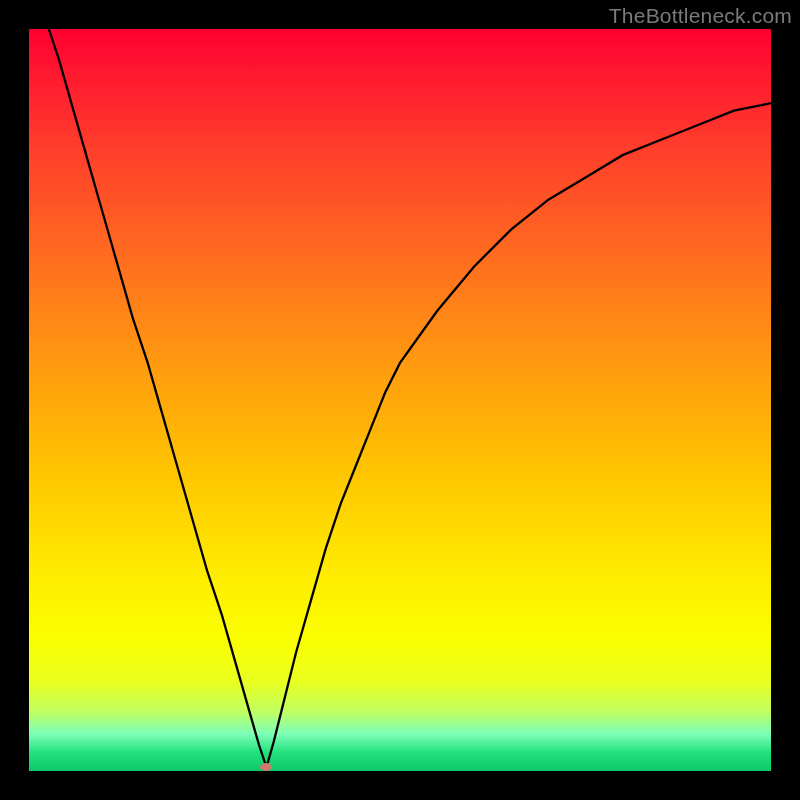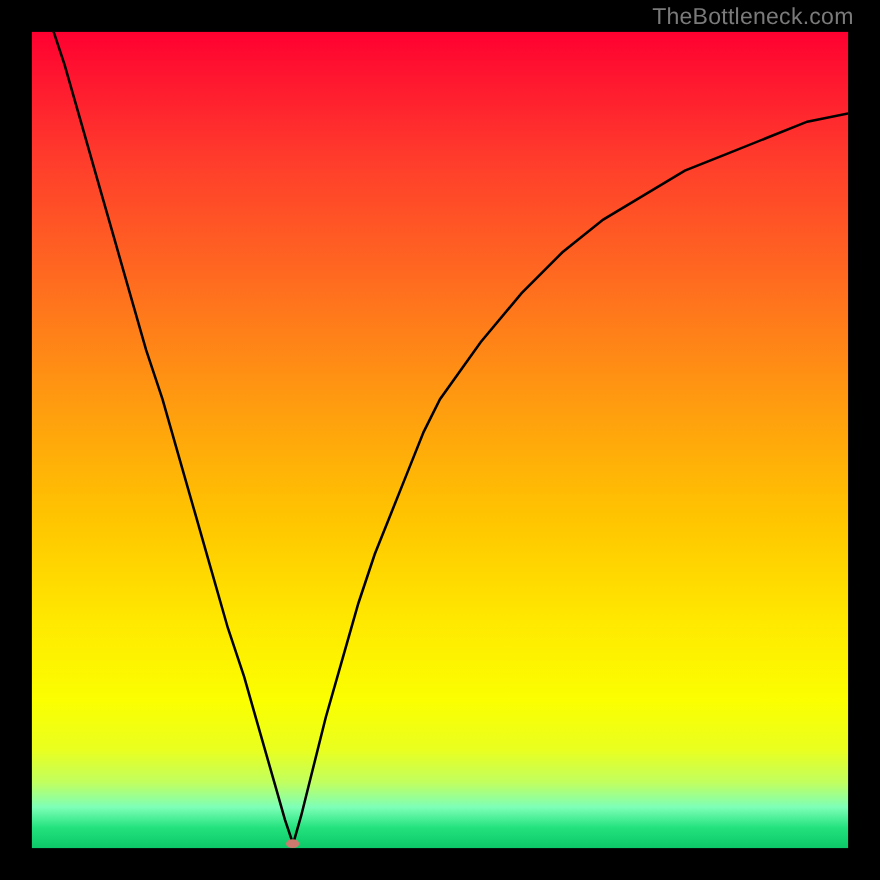--- a/index.html
+++ b/index.html
@@ -51,21 +51,21 @@
     position: absolute;
     width: 12px;
     height: 8px;
     background: #cf7a6f;
     border-radius: 50%;
     transform: translate(-50%, -50%);
   }
   .watermark {
     position: absolute;
     top: 4px;
-    right: 24px;
+    right: 8px;
     color: #7a7a7a;
     font-size: 21px;
     font-weight: 500;
     letter-spacing: 0.2px;
     user-select: none;
   }
 </style>
 </head>
 <body>
 <div class="outer">

